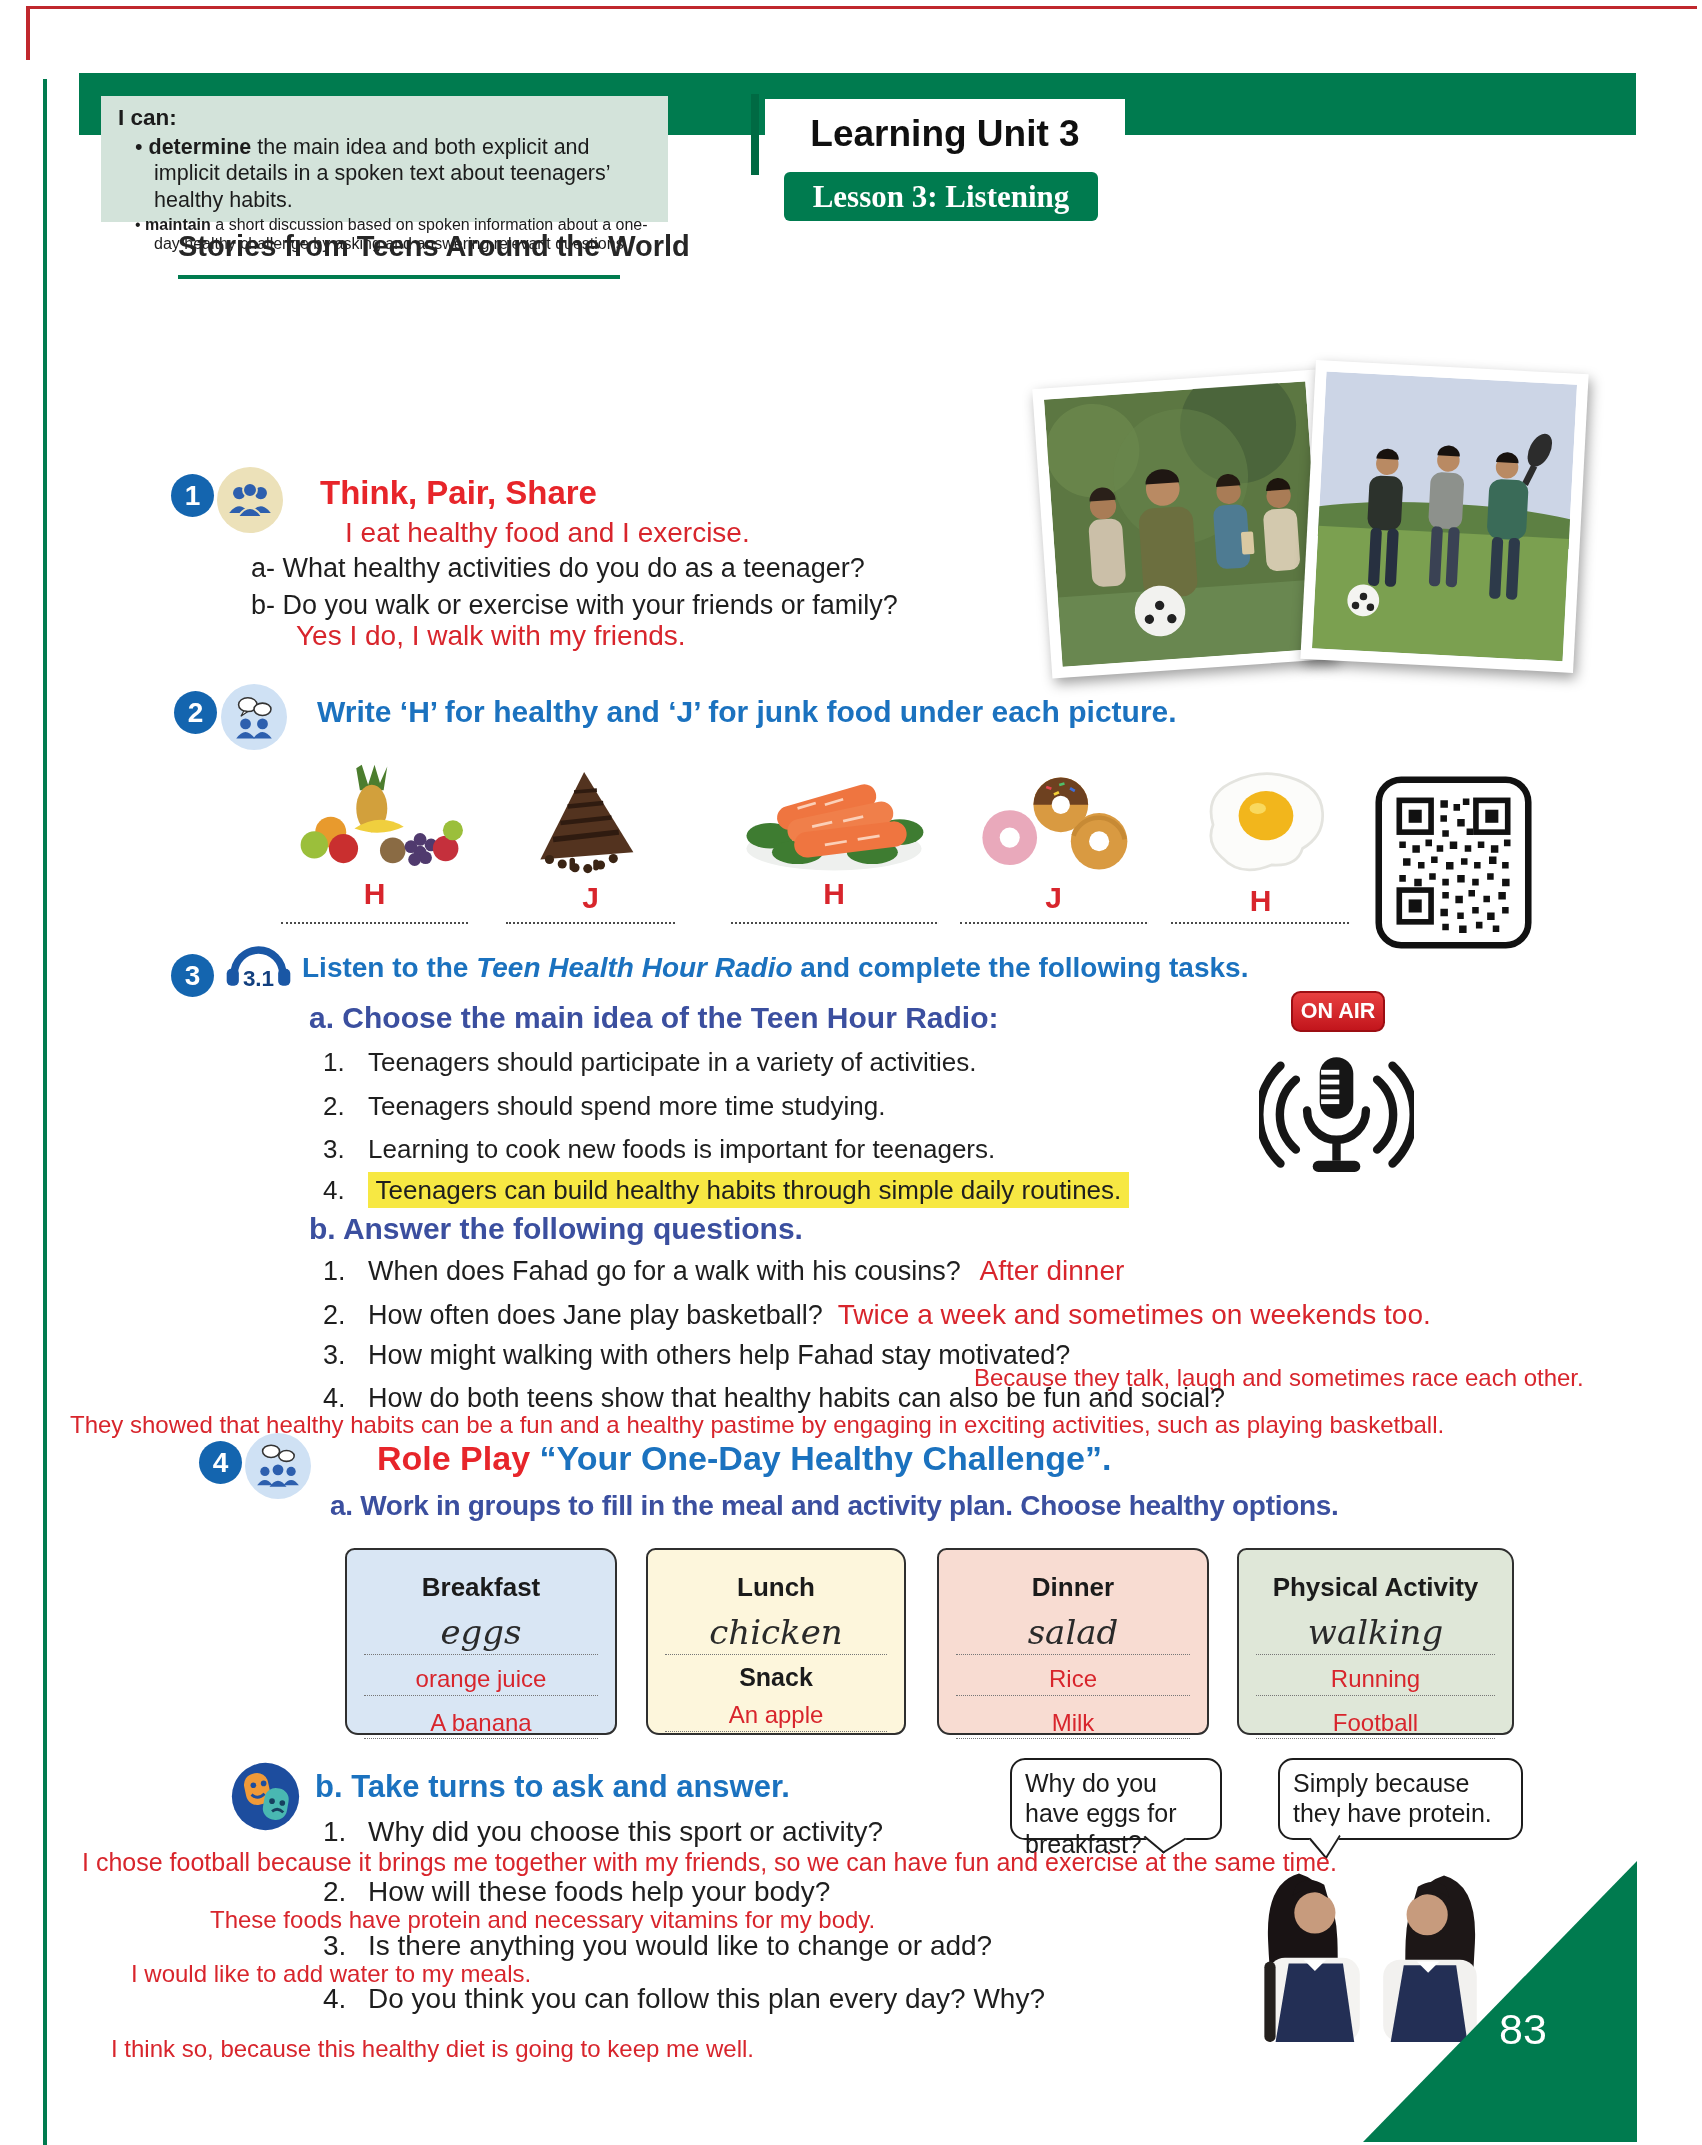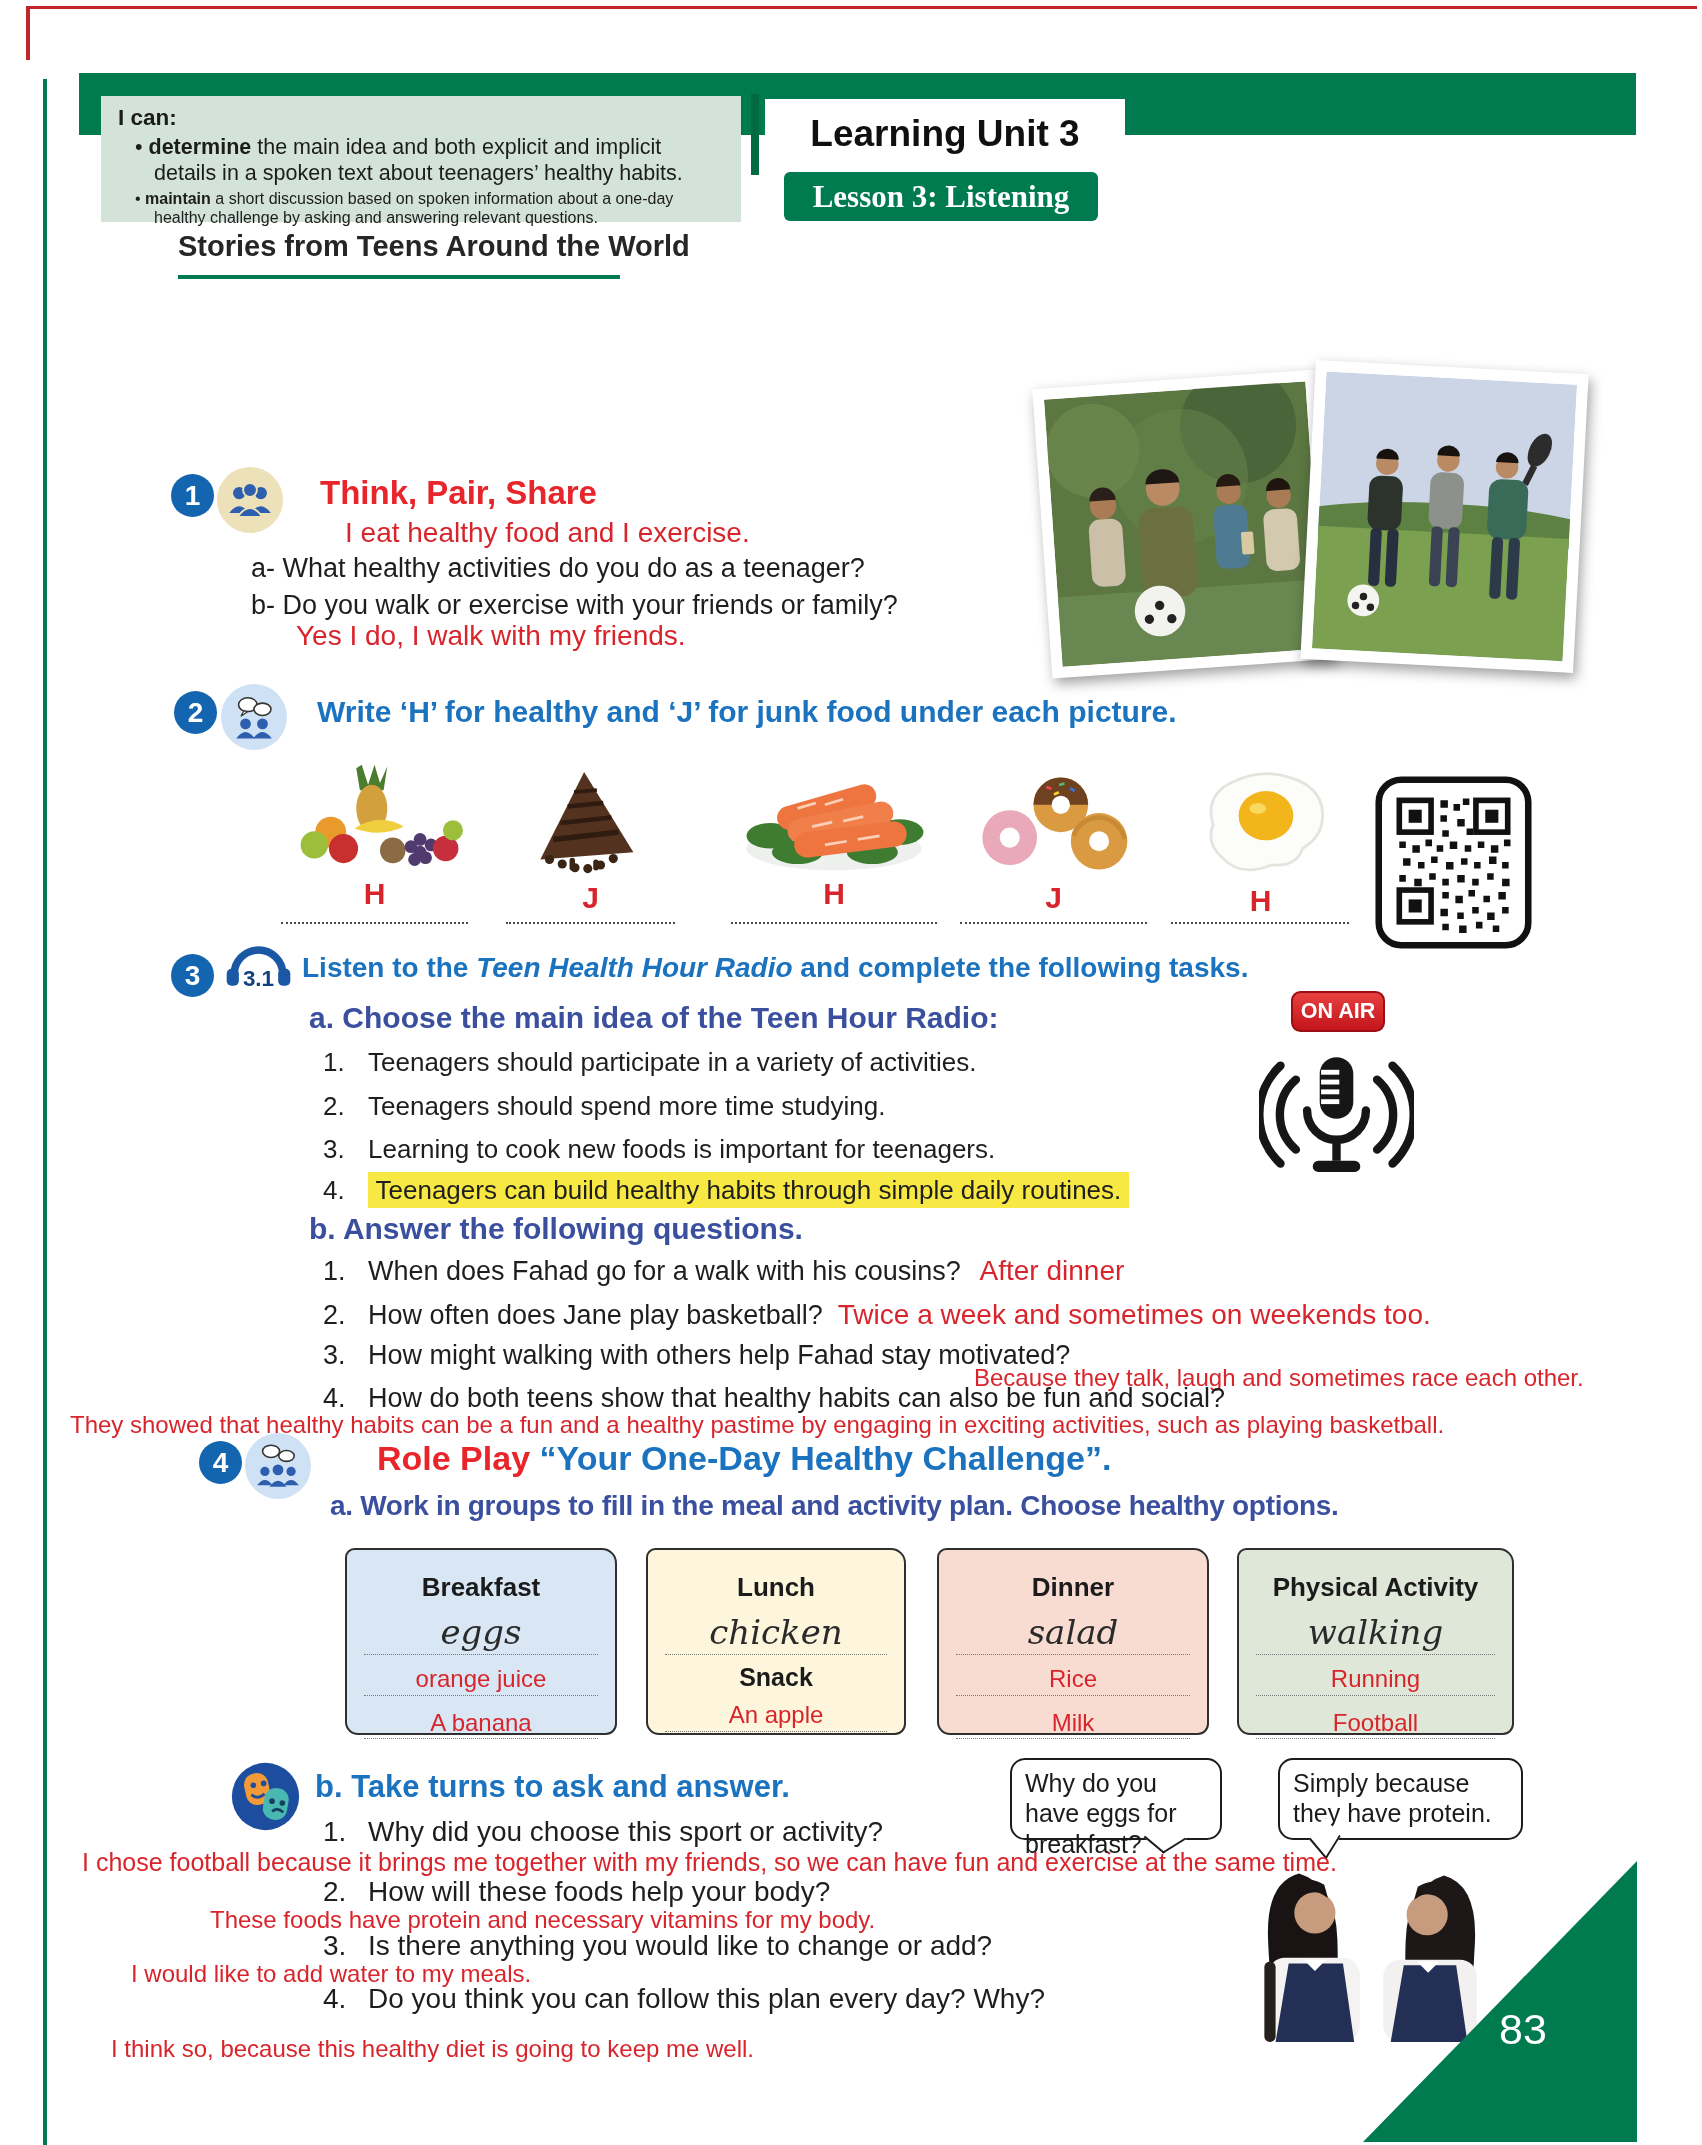--- a/index.html
+++ b/index.html
@@ -40,21 +40,21 @@
   <div class="abs" style="left:79px;top:73px;width:1557px;height:62px;background:#007b4f;"></div>
 
   <div class="abs" style="left:751px;top:94px;width:8.4px;height:81px;background:#006a43;"></div>
   <div class="abs" style="left:765px;top:99px;width:360px;height:69px;background:#fff;display:flex;align-items:center;justify-content:center;">
     <span style="font-size:37px;font-weight:bold;color:#101010;">Learning Unit 3</span>
   </div>
   <div class="abs" style="left:784px;top:172px;width:314px;height:49px;background:#007b4f;display:flex;align-items:center;justify-content:center;border-radius:6px;">
     <span style="font-family:'Liberation Serif',serif;font-size:31px;font-weight:bold;color:#fff;">Lesson 3: Listening</span>
   </div>
 
-  <div class="abs" style="left:101px;top:96px;width:640px;height:126px;background:#d3e3da;box-sizing:border-box;padding:9.4px 17px;">
+  <div class="abs" style="left:101px;top:96px;width:567px;height:126px;background:#d3e3da;box-sizing:border-box;padding:9.4px 17px;">
     <div style="font-size:22.5px;font-weight:bold;color:#1c1c1c;">I can:</div>
     <div style="font-size:21.5px;color:#1c1c1c;line-height:1.22;margin-top:2.8px;padding-left:36px;text-indent:-19px;">
       <span>•&nbsp;</span><b>determine</b><span> the main idea and both explicit and implicit details in a spoken text about teenagers’ healthy habits.</span>
     </div>
     <div style="font-size:16px;color:#1c1c1c;line-height:1.22;margin-top:1.9px;padding-left:36px;text-indent:-19px;">
       <span>•&nbsp;</span><b>maintain</b><span> a short discussion based on spoken information about a one-day healthy challenge by asking and answering relevant questions.</span>
     </div>
   </div>
 
   <div class="abs" style="left:178px;top:230px;font-size:29px;font-weight:bold;color:#262626;">Stories from Teens Around the World</div>

